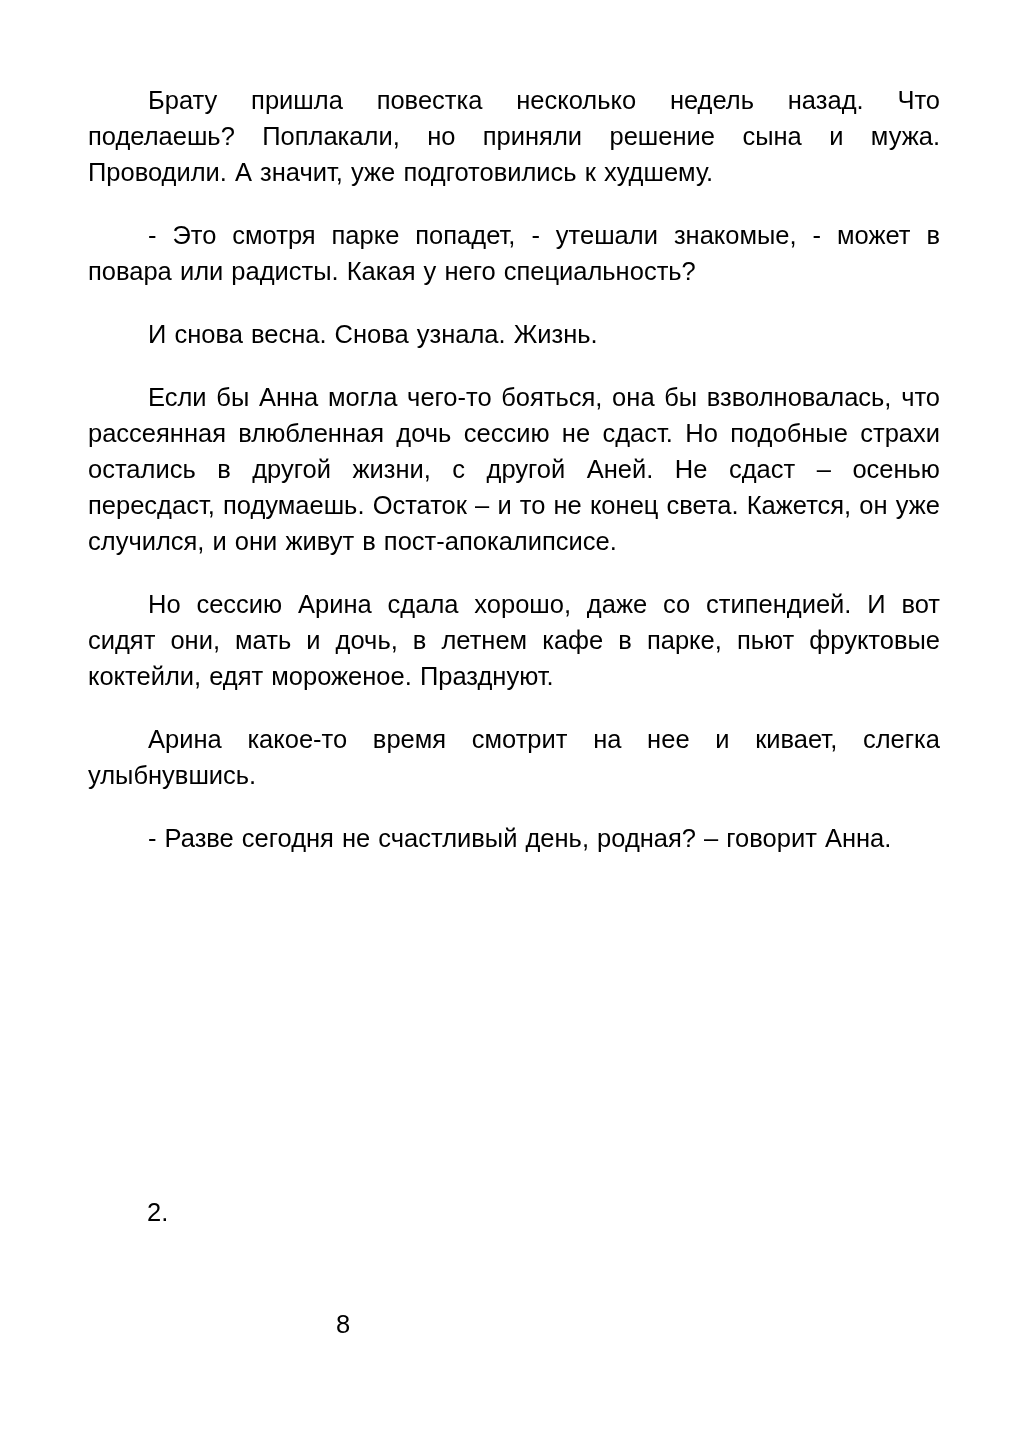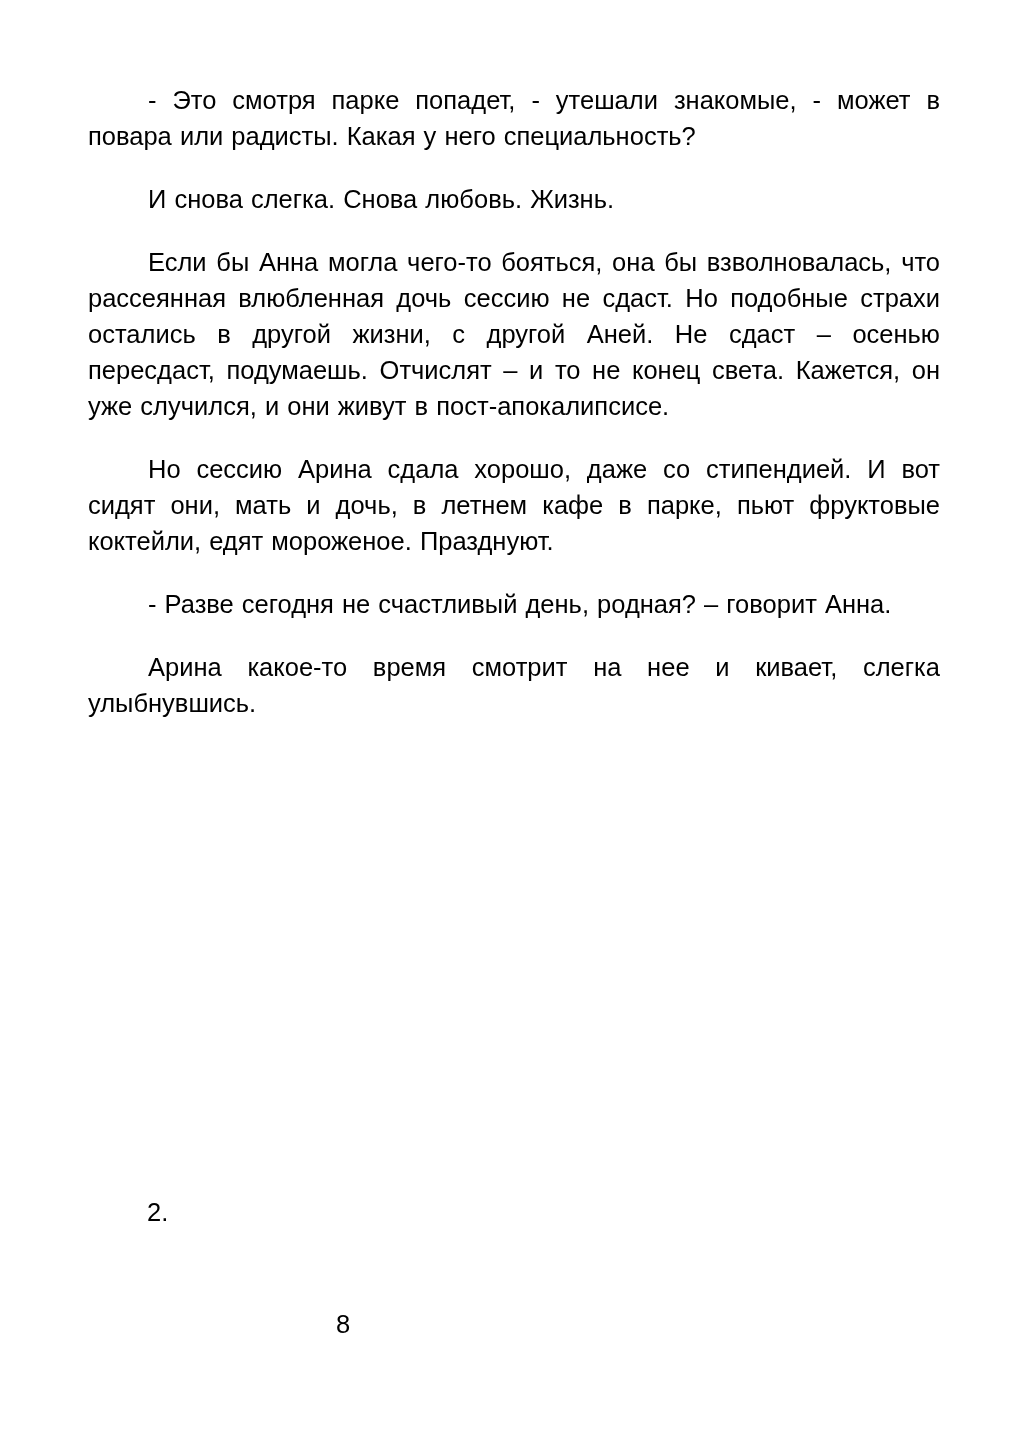--- a/index.html
+++ b/index.html
@@ -46,22 +46,23 @@
     font-size: 25.5px;
     line-height: 36px;
     color: #000000;
   }
 </style>
 </head>
 <body>
 
 <div class="page">
   <div class="content">
+    <p>Брату пришла повестка несколько недель назад. Что поделаешь? Поплакали, но приняли решение сына и мужа. Проводили. А значит, уже подготовились к худшему.</p>
     <p>- Это смотря парке попадет, - утешали знакомые, - может в повара или радисты. Какая у него специальность?</p>
-    <p>И снова слегка. Снова любовь. Жизнь.</p>
-    <p>Если бы Анна могла чего-то бояться, она бы взволновалась, что рассеянная влюбленная дочь сессию не сдаст. Но подобные страхи остались в другой жизни, с другой Аней. Не сдаст – осенью пересдаст, подумаешь. Отчислят – и то не конец света. Кажется, он уже случился, и они живут в пост-апокалипсисе.</p>
+    <p>И снова весна. Снова узнала. Жизнь.</p>
+    <p>Если бы Анна могла чего-то бояться, она бы взволновалась, что рассеянная влюбленная дочь сессию не сдаст. Но подобные страхи остались в другой жизни, с другой Аней. Не сдаст – осенью пересдаст, подумаешь. Остаток – и то не конец света. Кажется, он уже случился, и они живут в пост-апокалипсисе.</p>
     <p>Но сессию Арина сдала хорошо, даже со стипендией. И вот сидят они, мать и дочь, в летнем кафе в парке, пьют фруктовые коктейли, едят мороженое. Празднуют.</p>
+    <p>Арина какое-то время смотрит на нее и кивает, слегка улыбнувшись.</p>
     <p>- Разве сегодня не счастливый день, родная? – говорит Анна.</p>
-    <p>Арина какое-то время смотрит на нее и кивает, слегка улыбнувшись.</p>
   </div>
   <div class="section-marker">2.</div>
   <div class="page-number">8</div>
 </div>
 
 </body></html>

